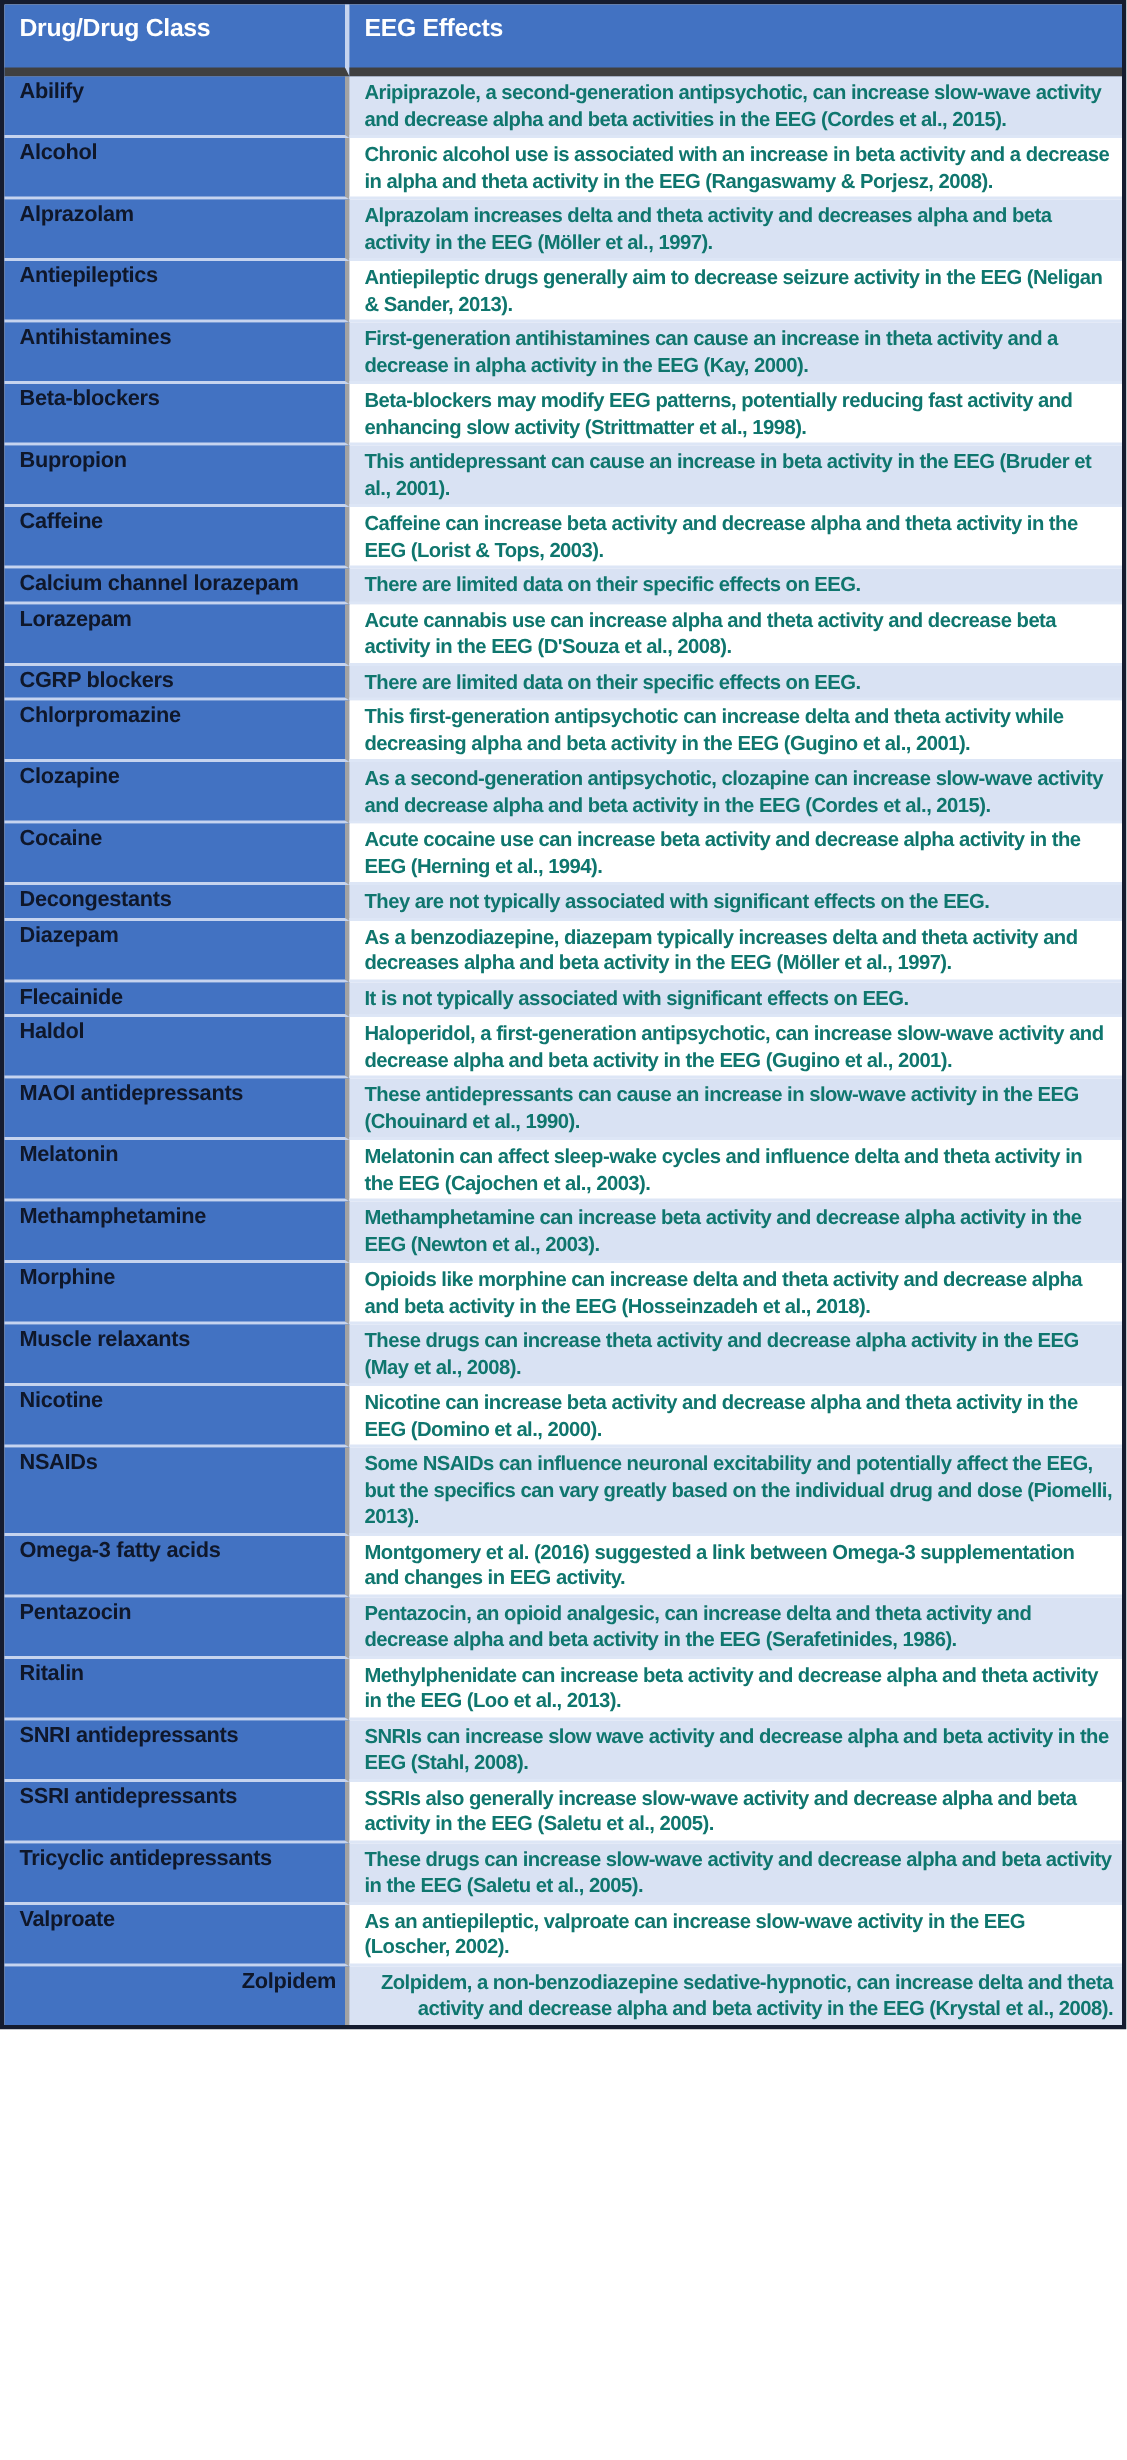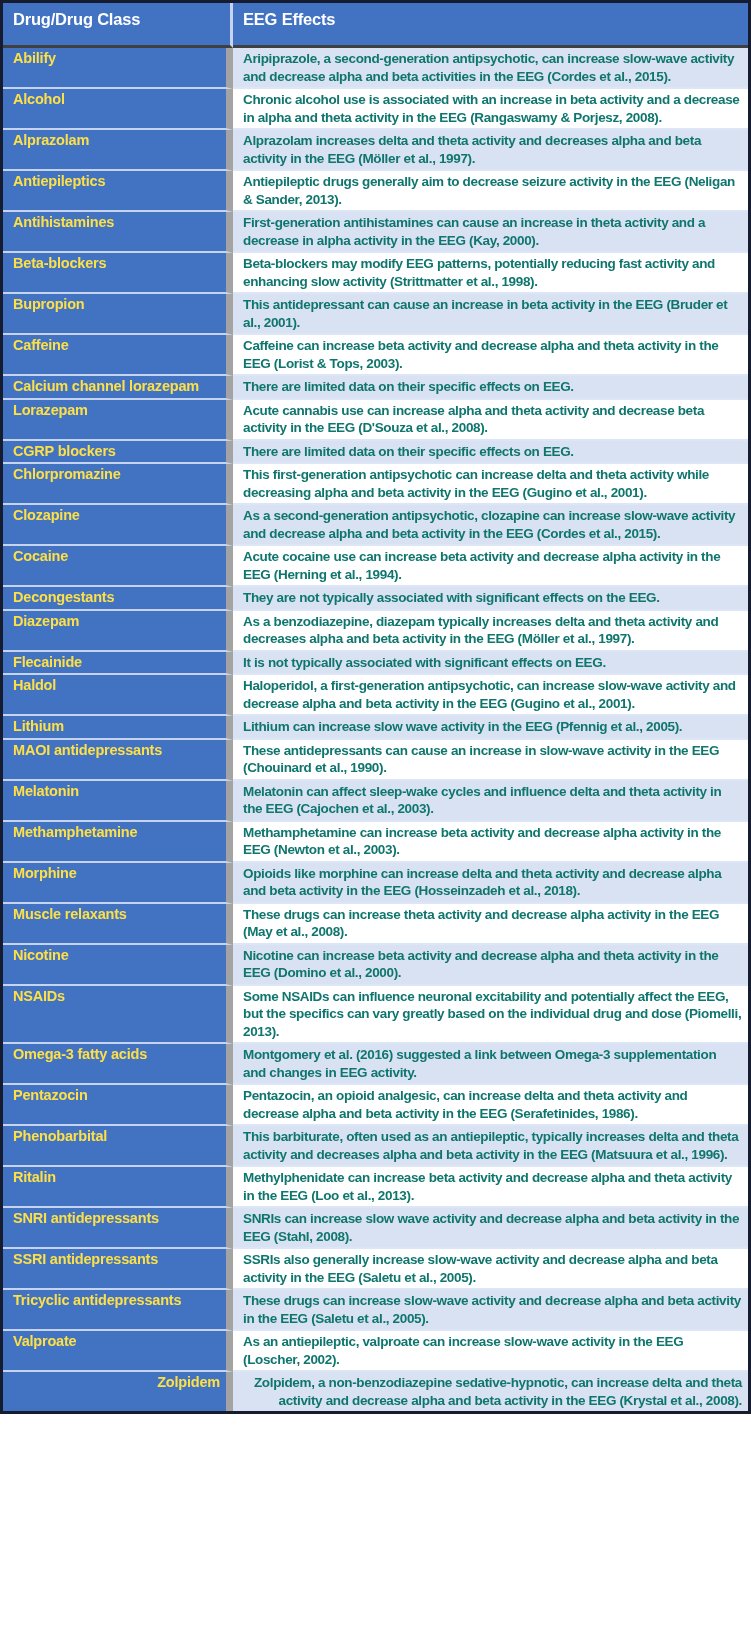--- a/index.html
+++ b/index.html
@@ -22,38 +22,38 @@
   th {
     background: #4272C2;
     color: #ffffff;
     text-align: left;
     vertical-align: top;
     font-size: 16.5px;
     line-height: 19px;
     font-weight: bold;
     letter-spacing: -0.2px;
     padding: 7px 8px 16px 10px;
-    border-bottom: 3px solid #404040;
+    border-bottom: 6px solid #404040;
   }
   th.col-drug { border-right: 3px solid #C6D4EF; }
   td {
     vertical-align: top;
     font-weight: bold;
     font-size: 13.5px;
     line-height: 17.5px;
     letter-spacing: -0.35px;
     padding: 2px 6px 2px 10px;
     border-bottom: 2px solid #DDE6F6;
   }
   td.drug {
     background: #4272C2;
-    color: #fde047;
+    color: #0f172a;
     font-size: 14.5px;
     letter-spacing: -0.2px;
-    border-right: 7px solid #a3a3a3;
+    border-right: 3px solid #a3a3a3;
     border-bottom: 2px solid #C6D4EF;
     margin-top: 12px;
   }
   td.effect { color: #0f766e; }
   tr:nth-child(odd)  td.effect { background: #D9E2F3; }
   tr:nth-child(even) td.effect { background: #FFFFFF; }
   tr:last-child td { border-bottom: none; text-align: right; }
 </style>
 </head>
 <body>
@@ -137,24 +137,20 @@
         </tr>
         <tr>
           <td class="drug">Flecainide</td>
           <td class="effect">It is not typically associated with significant effects on EEG.</td>
         </tr>
         <tr>
           <td class="drug">Haldol</td>
           <td class="effect">Haloperidol, a first-generation antipsychotic, can increase slow-wave activity and decrease alpha and beta activity in the EEG (Gugino et al., 2001).</td>
         </tr>
         <tr>
-          <td class="drug">Lithium</td>
-          <td class="effect">Lithium can increase slow wave activity in the EEG (Pfennig et al., 2005).</td>
-        </tr>
-        <tr>
           <td class="drug">MAOI antidepressants</td>
           <td class="effect">These antidepressants can cause an increase in slow-wave activity in the EEG (Chouinard et al., 1990).</td>
         </tr>
         <tr>
           <td class="drug">Melatonin</td>
           <td class="effect">Melatonin can affect sleep-wake cycles and influence delta and theta activity in the EEG (Cajochen et al., 2003).</td>
         </tr>
         <tr>
           <td class="drug">Methamphetamine</td>
           <td class="effect">Methamphetamine can increase beta activity and decrease alpha activity in the EEG (Newton et al., 2003).</td>
@@ -175,24 +171,20 @@
           <td class="drug">NSAIDs</td>
           <td class="effect">Some NSAIDs can influence neuronal excitability and potentially affect the EEG, but the specifics can vary greatly based on the individual drug and dose (Piomelli, 2013).</td>
         </tr>
         <tr>
           <td class="drug">Omega-3 fatty acids</td>
           <td class="effect">Montgomery et al. (2016) suggested a link between Omega-3 supplementation and changes in EEG activity.</td>
         </tr>
         <tr>
           <td class="drug">Pentazocin</td>
           <td class="effect">Pentazocin, an opioid analgesic, can increase delta and theta activity and decrease alpha and beta activity in the EEG (Serafetinides, 1986).</td>
-        </tr>
-        <tr>
-          <td class="drug">Phenobarbital</td>
-          <td class="effect">This barbiturate, often used as an antiepileptic, typically increases delta and theta activity and decreases alpha and beta activity in the EEG (Matsuura et al., 1996).</td>
         </tr>
         <tr>
           <td class="drug">Ritalin</td>
           <td class="effect">Methylphenidate can increase beta activity and decrease alpha and theta activity in the EEG (Loo et al., 2013).</td>
         </tr>
         <tr>
           <td class="drug">SNRI antidepressants</td>
           <td class="effect">SNRIs can increase slow wave activity and decrease alpha and beta activity in the EEG (Stahl, 2008).</td>
         </tr>
         <tr>

